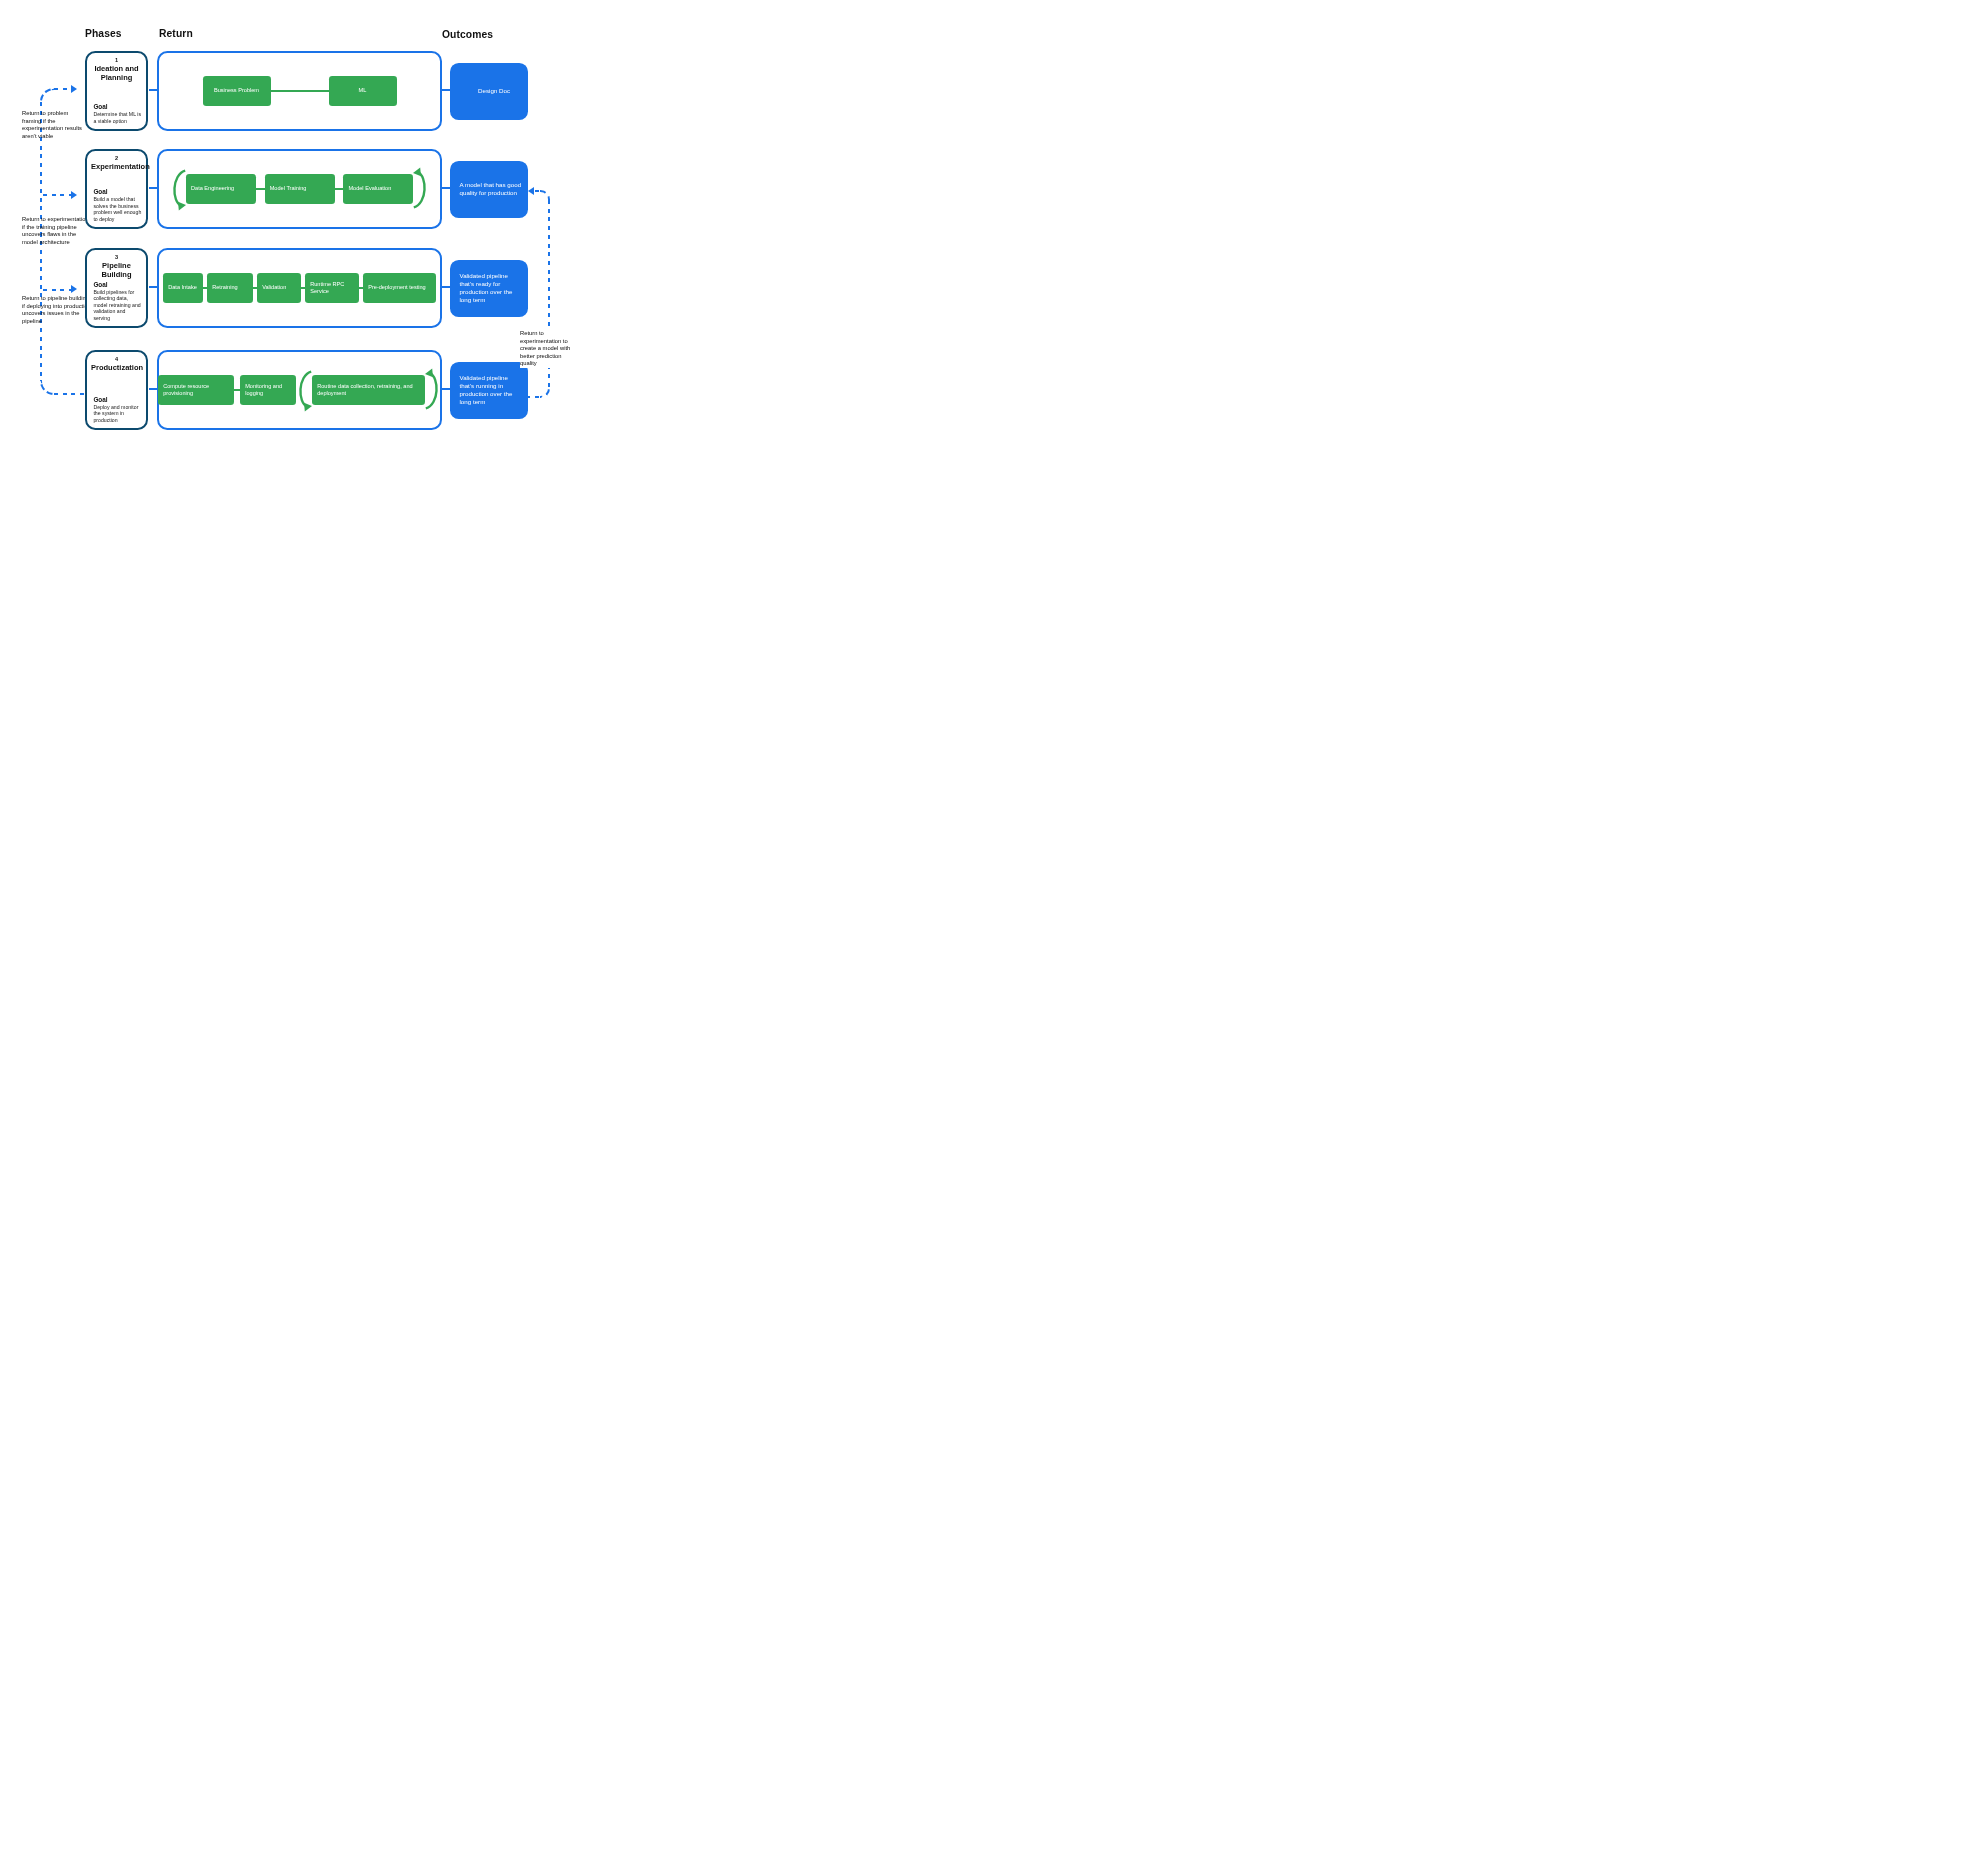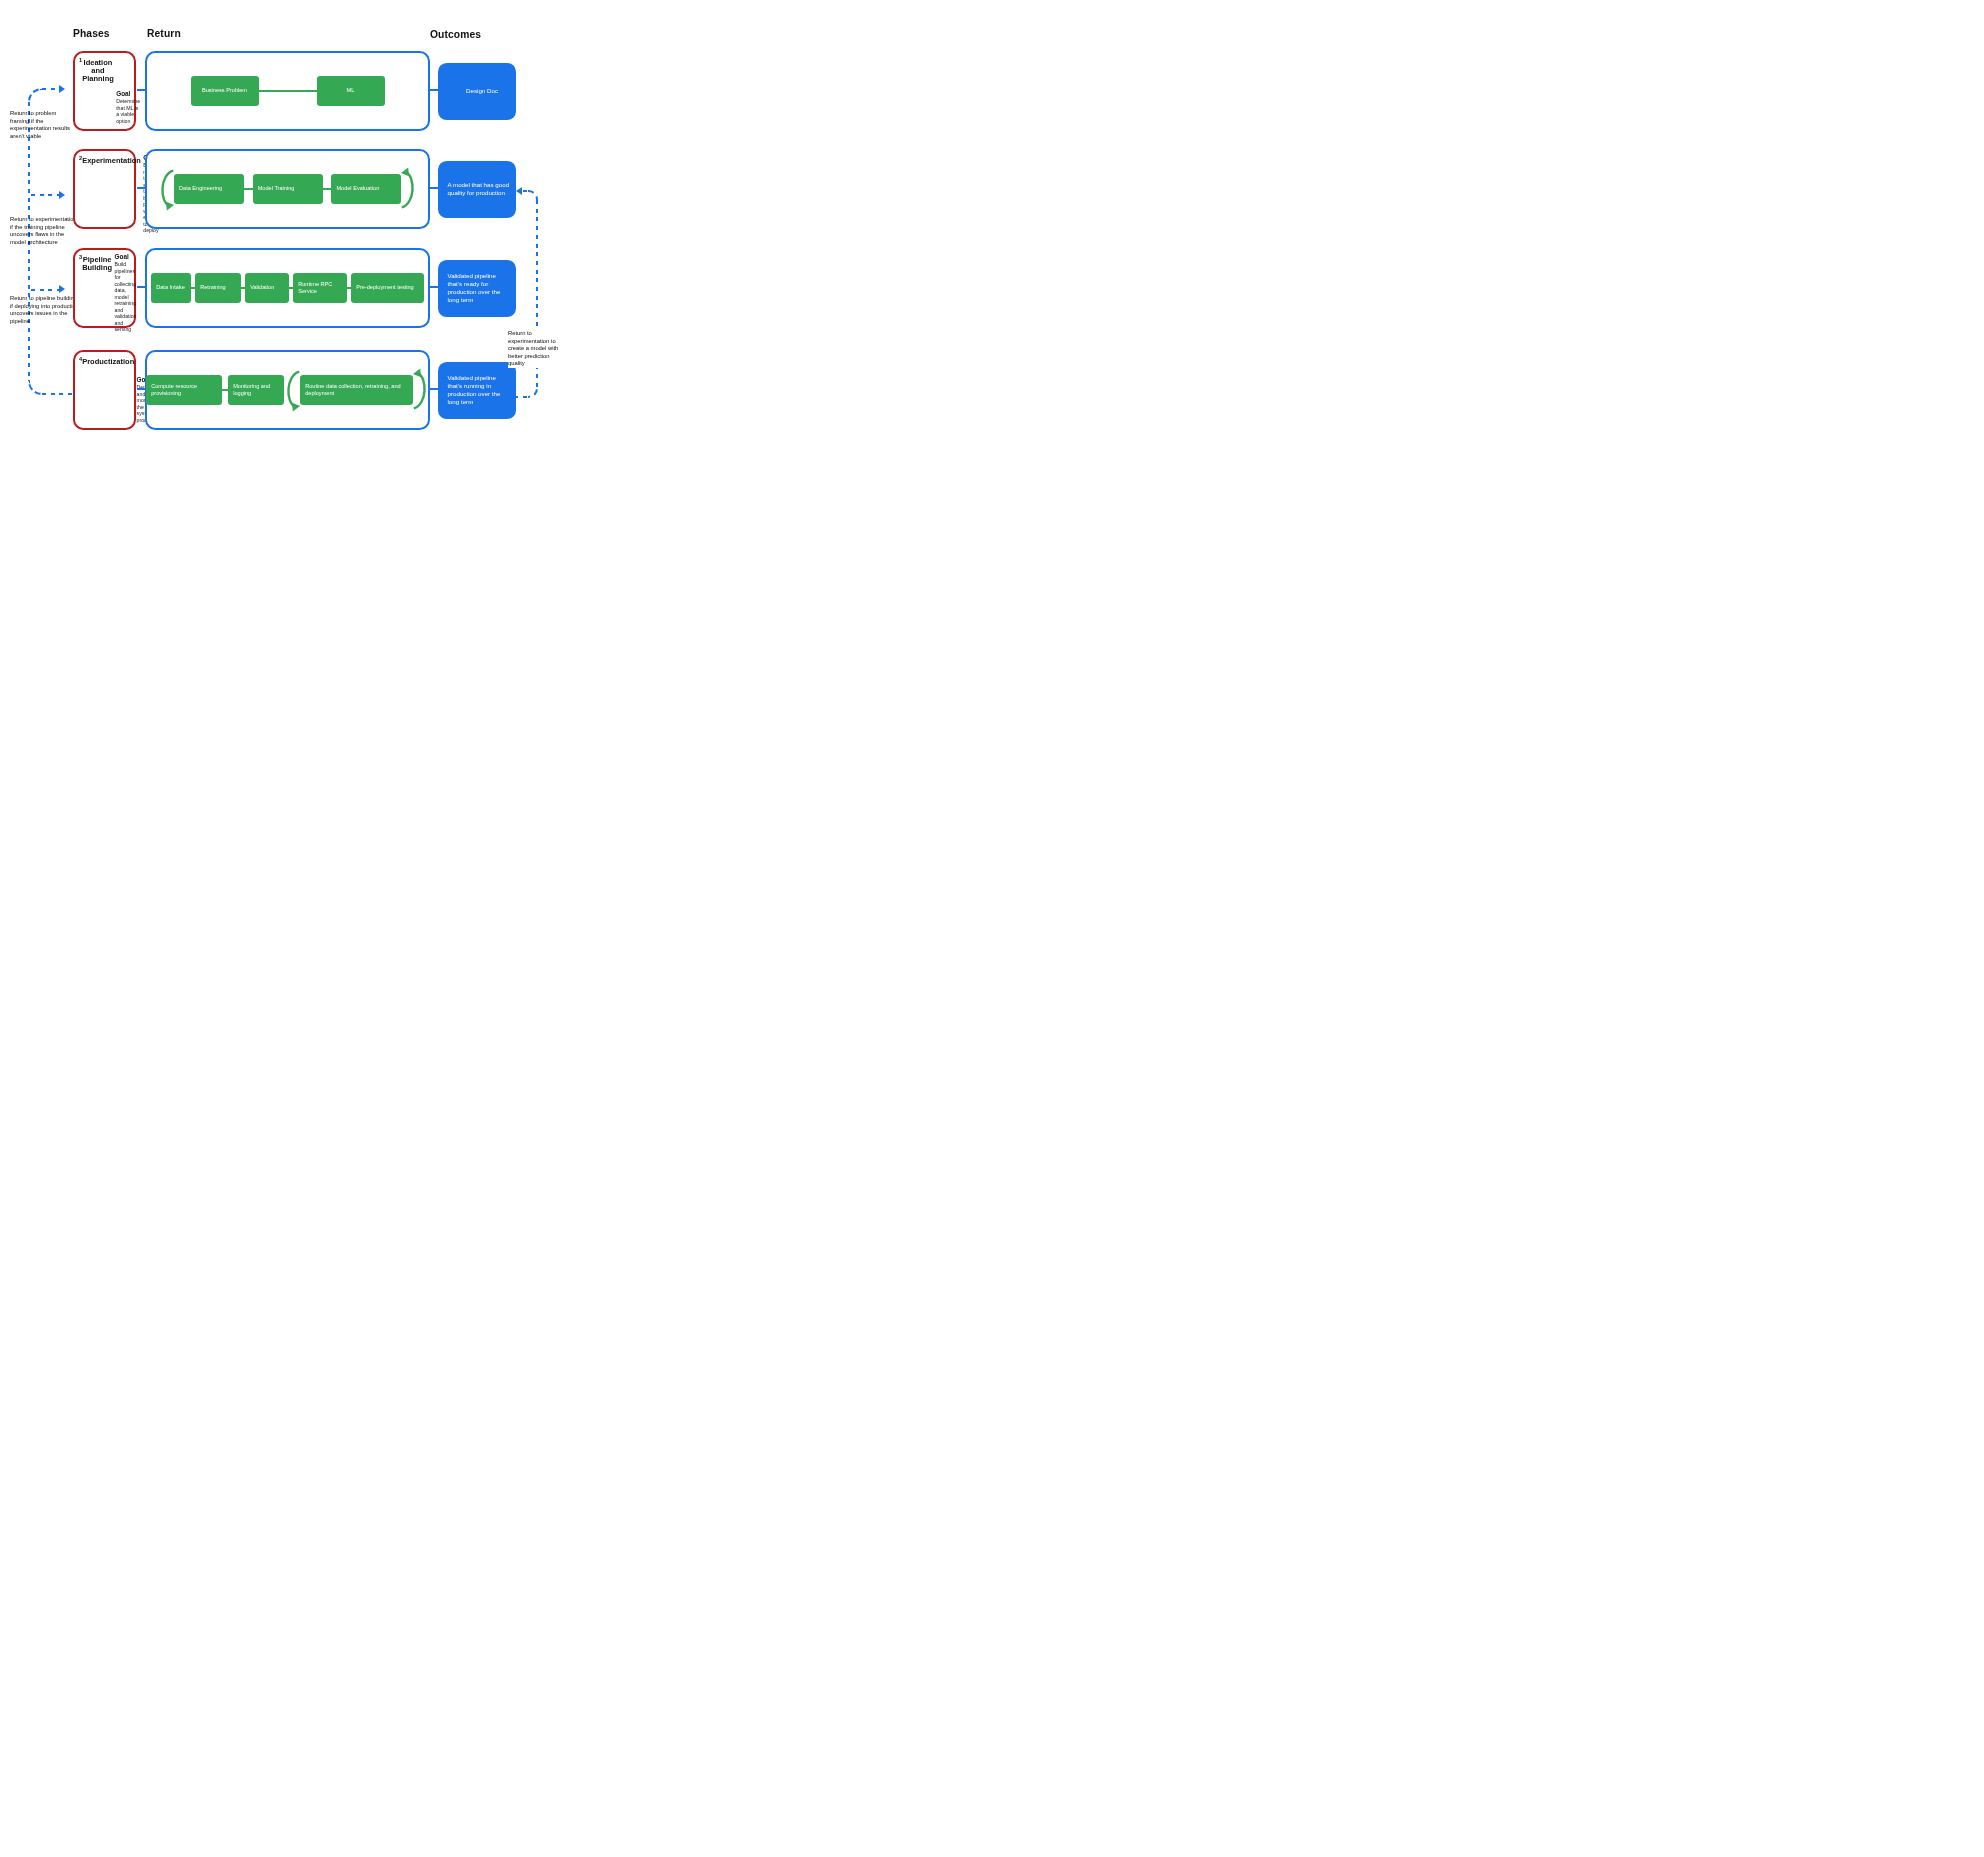--- a/index.html
+++ b/index.html
@@ -1,27 +1,27 @@
 <!DOCTYPE html>
 <html style="font-size:6.4px"><head>
 <meta charset="utf-8">
 <style>
   html,body{margin:0;padding:0;background:#fff;font-family:"Liberation Sans",sans-serif;}
-  .canvas{position:relative;width:563px;height:464px;background:#fff;overflow:hidden;color:#111;}
+  .canvas{position:relative;width:563px;height:464px;background:#fff;overflow:hidden;color:#111;margin-left:12px;}
 
   
   .colhead{position:absolute;font-size:10.3px;font-weight:bold;color:#111;letter-spacing:0.1px;}
 
   
   .row{position:absolute;left:0;width:563px;height:80px;}
 
   
   .phase{position:absolute;left:73px;top:0;width:63px;height:80px;box-sizing:border-box;
-         background:#fff;border:2px solid #b91c1c;border-radius:10.3px;
-         display:flex;flex-direction:row;padding:3.2px 4px 4.8px;}
+         background:#fff;border:2px solid #0c4a6e;border-radius:10.3px;
+         display:flex;flex-direction:column;padding:3.2px 4px 4.8px;}
   .phase::before{content:"";position:absolute;inset:-2px;transform:translate(-4.4px,5.2px);
          border:2px solid #1A73E8;border-radius:10.3px;z-index:-1;}
   .phase-num{font-size:5.6px;font-weight:bold;text-align:center;margin-top:0.8px;}
   .phase-title{font-size:7.5px;font-weight:bold;text-align:center;line-height:1.12;margin-top:2.4px;}
   .goal{margin-top:auto;padding-left:2.4px;}
   .goal-label{font-size:6.4px;font-weight:bold;margin-bottom:1.2px;}
   .goal-text{font-size:5.2px;line-height:1.25;color:#1b1b1b;}
 
   
   .tasksbox{position:absolute;left:145px;top:0;width:285px;height:80px;box-sizing:border-box;

